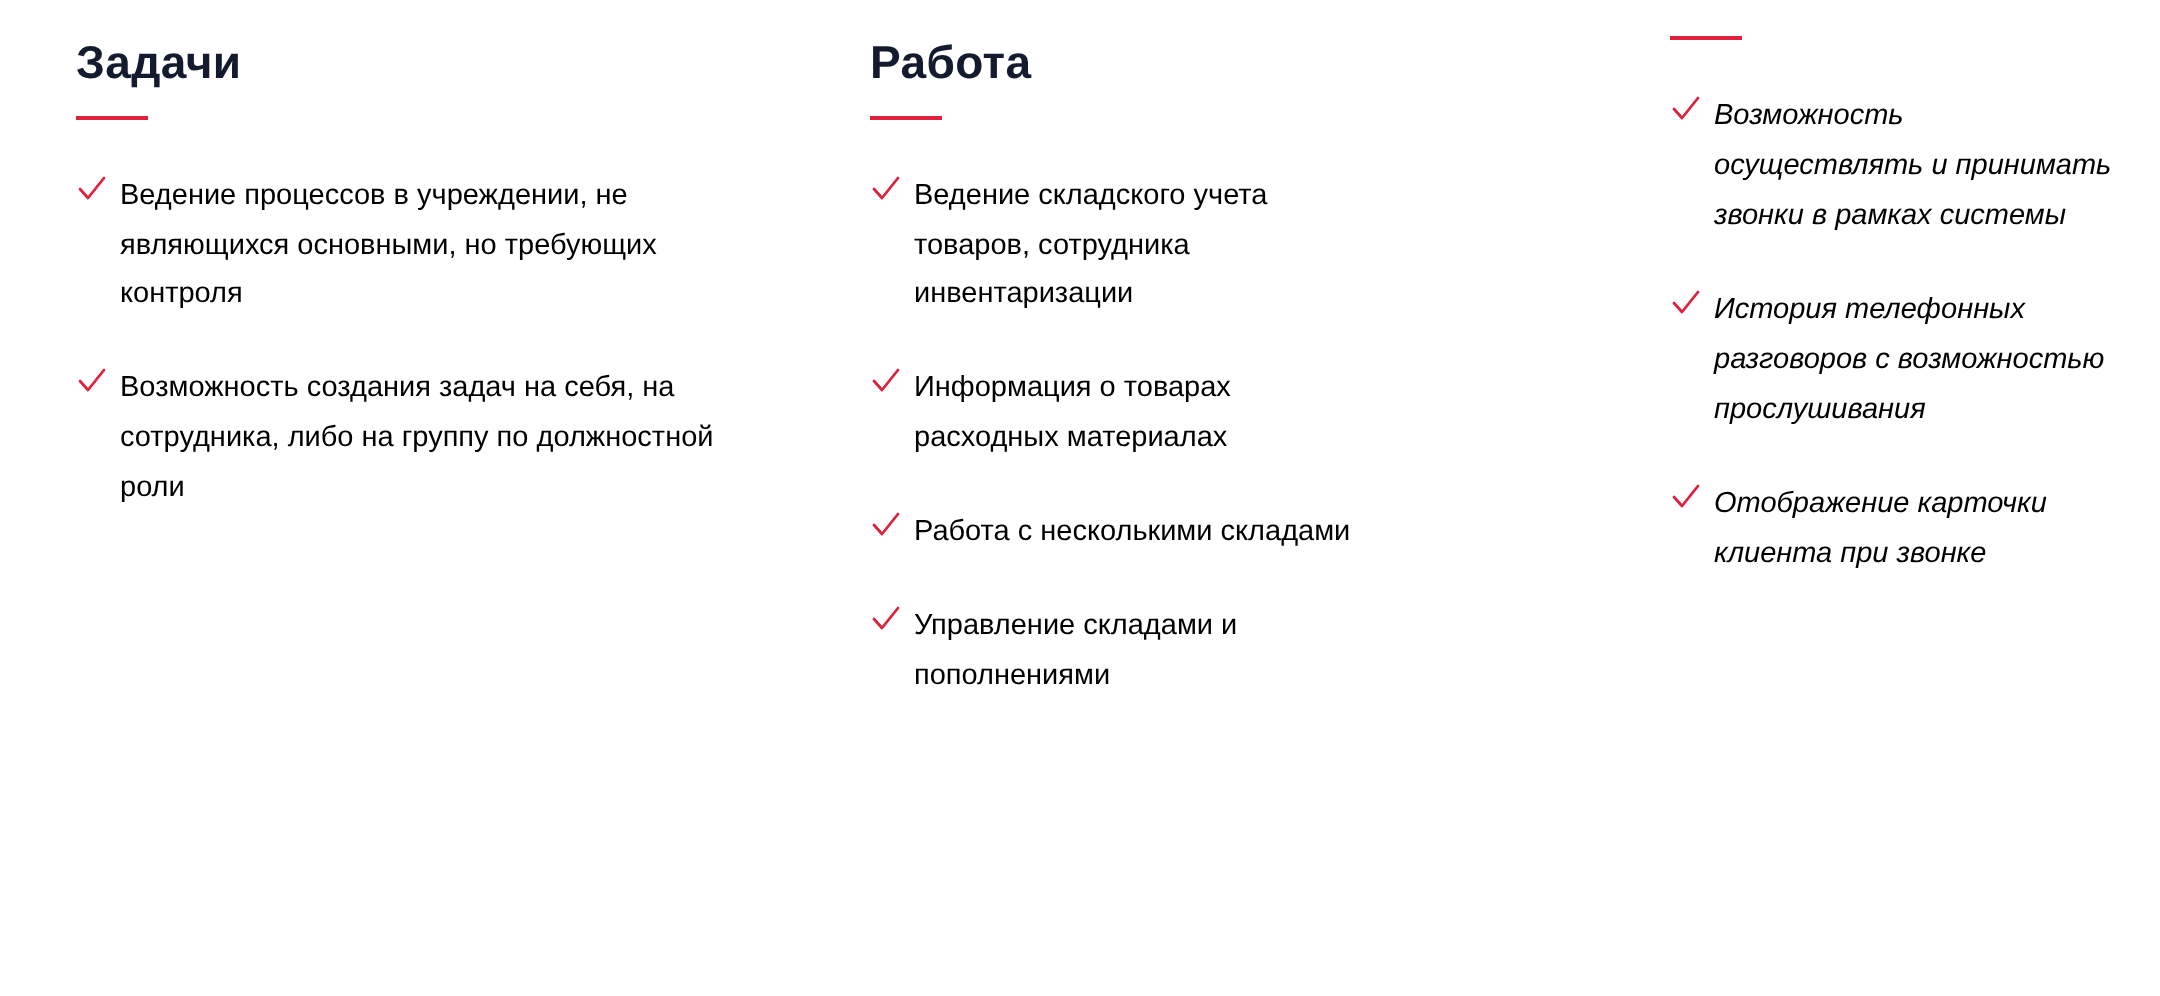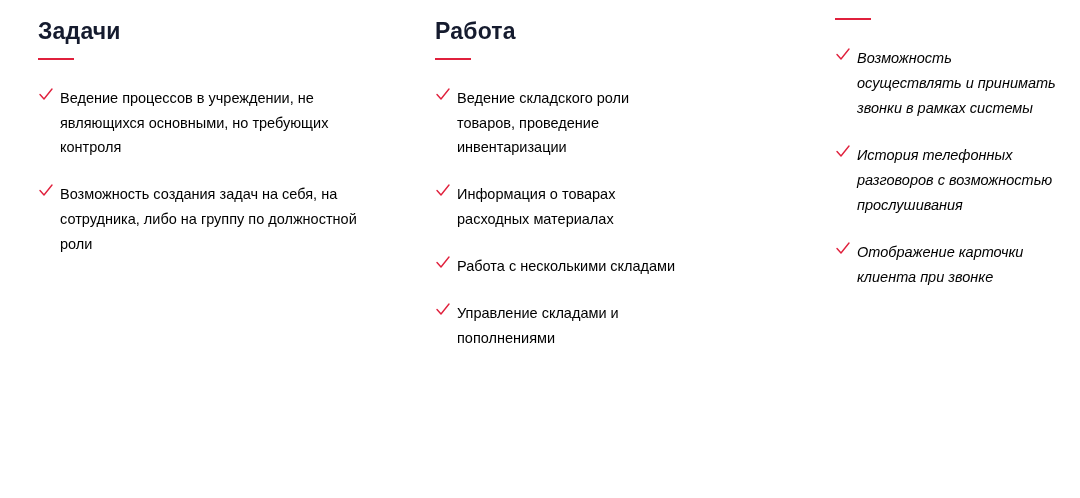--- a/index.html
+++ b/index.html
@@ -102,21 +102,21 @@
   <div class="column col-2">
     <h2 class="col-title">Работа</h2>
     <div class="title-rule"></div>
     <ul class="items">
       <li>
         <span class="check">
           <svg width="16" height="16" viewBox="0 0 16 16" aria-hidden="true">
               <path d="M2 7.5 L6 12 L14 2" fill="none" stroke="#e0203c" stroke-width="1.4" stroke-linecap="round" stroke-linejoin="round"></path>
             </svg>
         </span>
-        <span class="item-text">Ведение складского роли товаров, проведение инвентаризации</span>
+        <span class="item-text">Ведение складского учета товаров, сотрудника инвентаризации</span>
       </li>
       <li>
         <span class="check">
           <svg width="16" height="16" viewBox="0 0 16 16" aria-hidden="true">
               <path d="M2 7.5 L6 12 L14 2" fill="none" stroke="#e0203c" stroke-width="1.4" stroke-linecap="round" stroke-linejoin="round"></path>
             </svg>
         </span>
         <span class="item-text">Информация о товарах расходных материалах</span>
       </li>
       <li>

